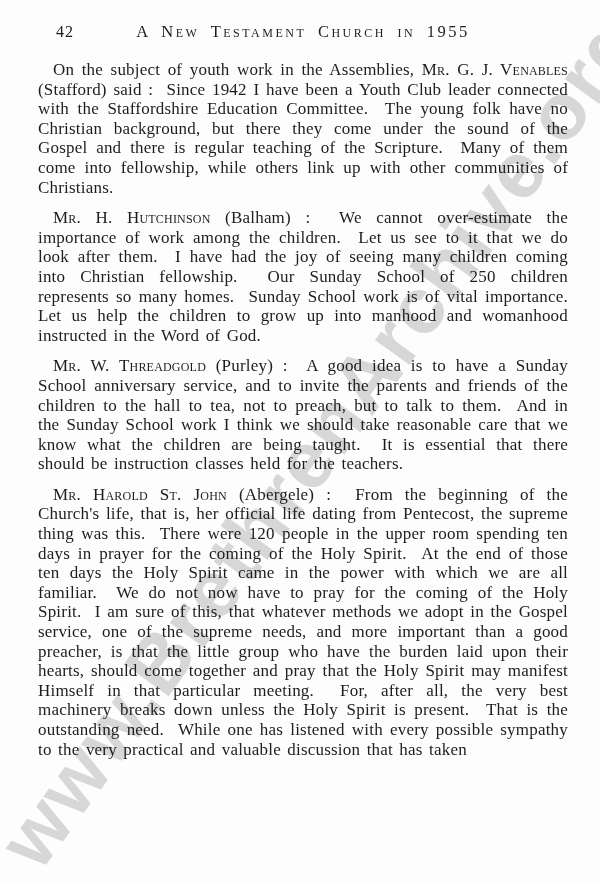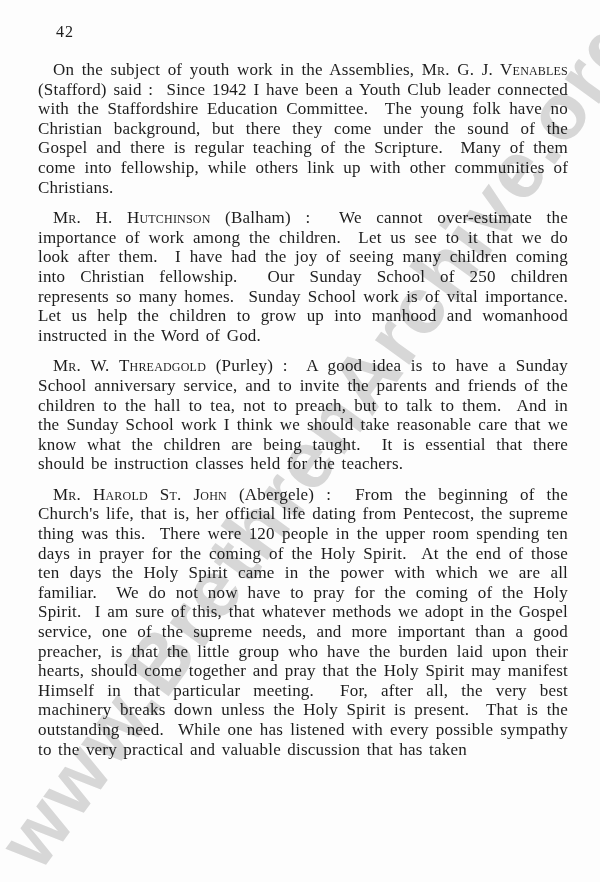--- a/index.html
+++ b/index.html
@@ -74,20 +74,21 @@
 <body>
 
 <div class="page">
 
   <div class="watermark" style="color: rgb(215, 215, 215);">www.BrethrenArchive.org</div>
 
   <div class="content">
 
     <header class="pageheader">
       <span class="pagenum">42</span>
+      <span class="running-title">A New Testament Church in 1955</span>
     </header>
 
     <main>
         <p class="para"><span>On the subject of youth work in the Assemblies, </span><span class="sc">Mr. G. J. Venables</span><span> (Stafford) said :  Since 1942 I have been a Youth Club leader connected with the Staffordshire Education Committee.  The young folk have no Christian background, but there they come under the sound of the Gospel and there is regular teaching of the Scripture.  Many of them come into fellowship, while others link up with other communities of Christians.</span></p>
         <p class="para"><span class="sc">Mr. H. Hutchinson</span><span> (Balham) :  We cannot over-estimate the importance of work among the children.  Let us see to it that we do look after them.  I have had the joy of seeing many children coming into Christian fellowship.  Our Sunday School of 250 children represents so many homes.  Sunday School work is of vital importance.  Let us help the children to grow up into manhood and womanhood instructed in the Word of God.</span></p>
         <p class="para"><span class="sc">Mr. W. Threadgold</span><span> (Purley) :  A good idea is to have a Sunday School anniversary service, and to invite the parents and friends of the children to the hall to tea, not to preach, but to talk to them.  And in the Sunday School work I think we should take reasonable care that we know what the children are being taught.  It is essential that there should be instruction classes held for the teachers.</span></p>
         <p class="para"><span class="sc">Mr. Harold St. John</span><span> (Abergele) :  From the beginning of the Church's life, that is, her official life dating from Pentecost, the supreme thing was this.  There were 120 people in the upper room spending ten days in prayer for the coming of the Holy Spirit.  At the end of those ten days the Holy Spirit came in the power with which we are all familiar.  We do not now have to pray for the coming of the Holy Spirit.  I am sure of this, that whatever methods we adopt in the Gospel service, one of the supreme needs, and more important than a good preacher, is that the little group who have the burden laid upon their hearts, should come together and pray that the Holy Spirit may manifest Himself in that particular meeting.  For, after all, the very best machinery breaks down unless the Holy Spirit is present.  That is the outstanding need.  While one has listened with every possible sympathy to the very practical and valuable discussion that has taken</span></p>
       </main>
 
   </div>

